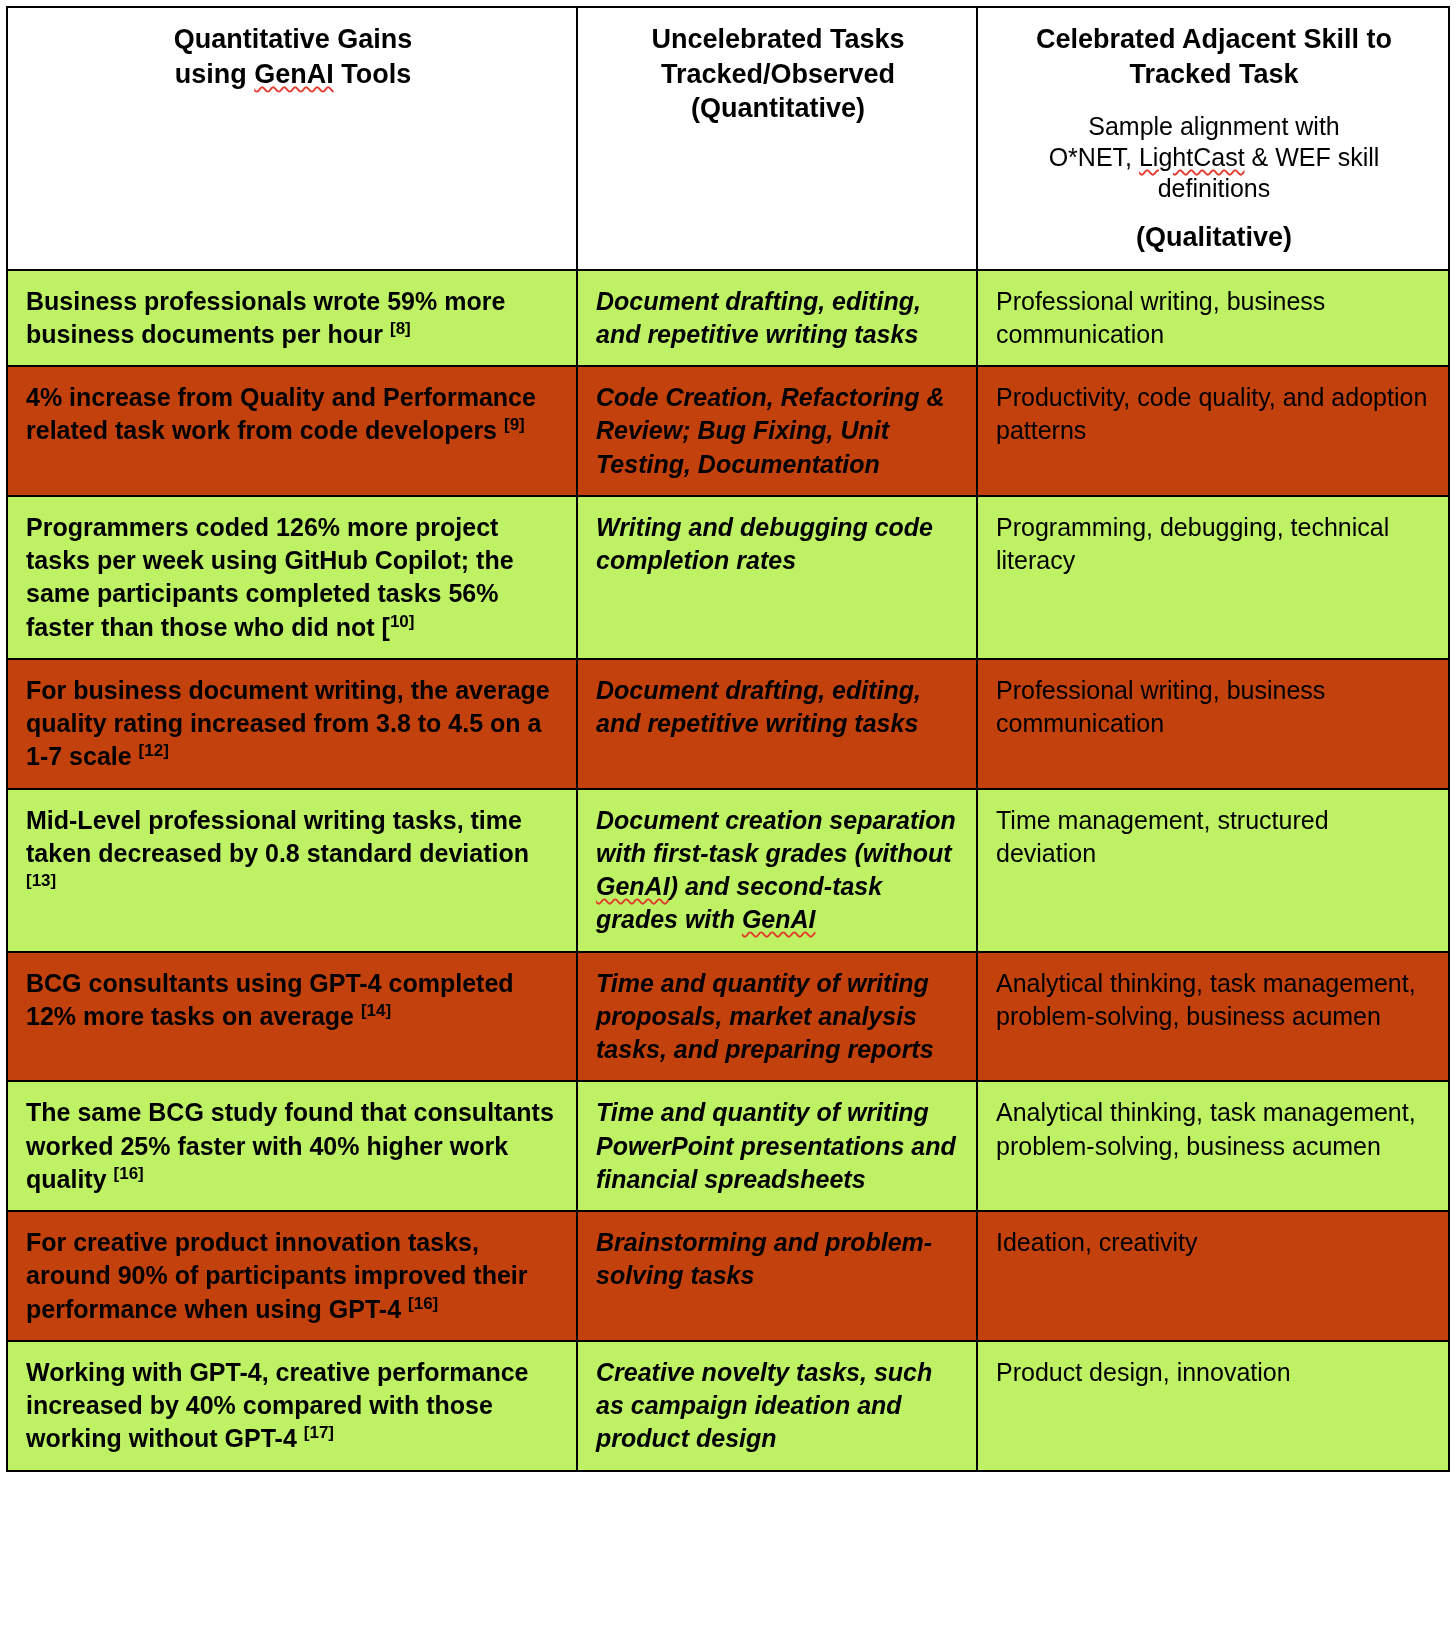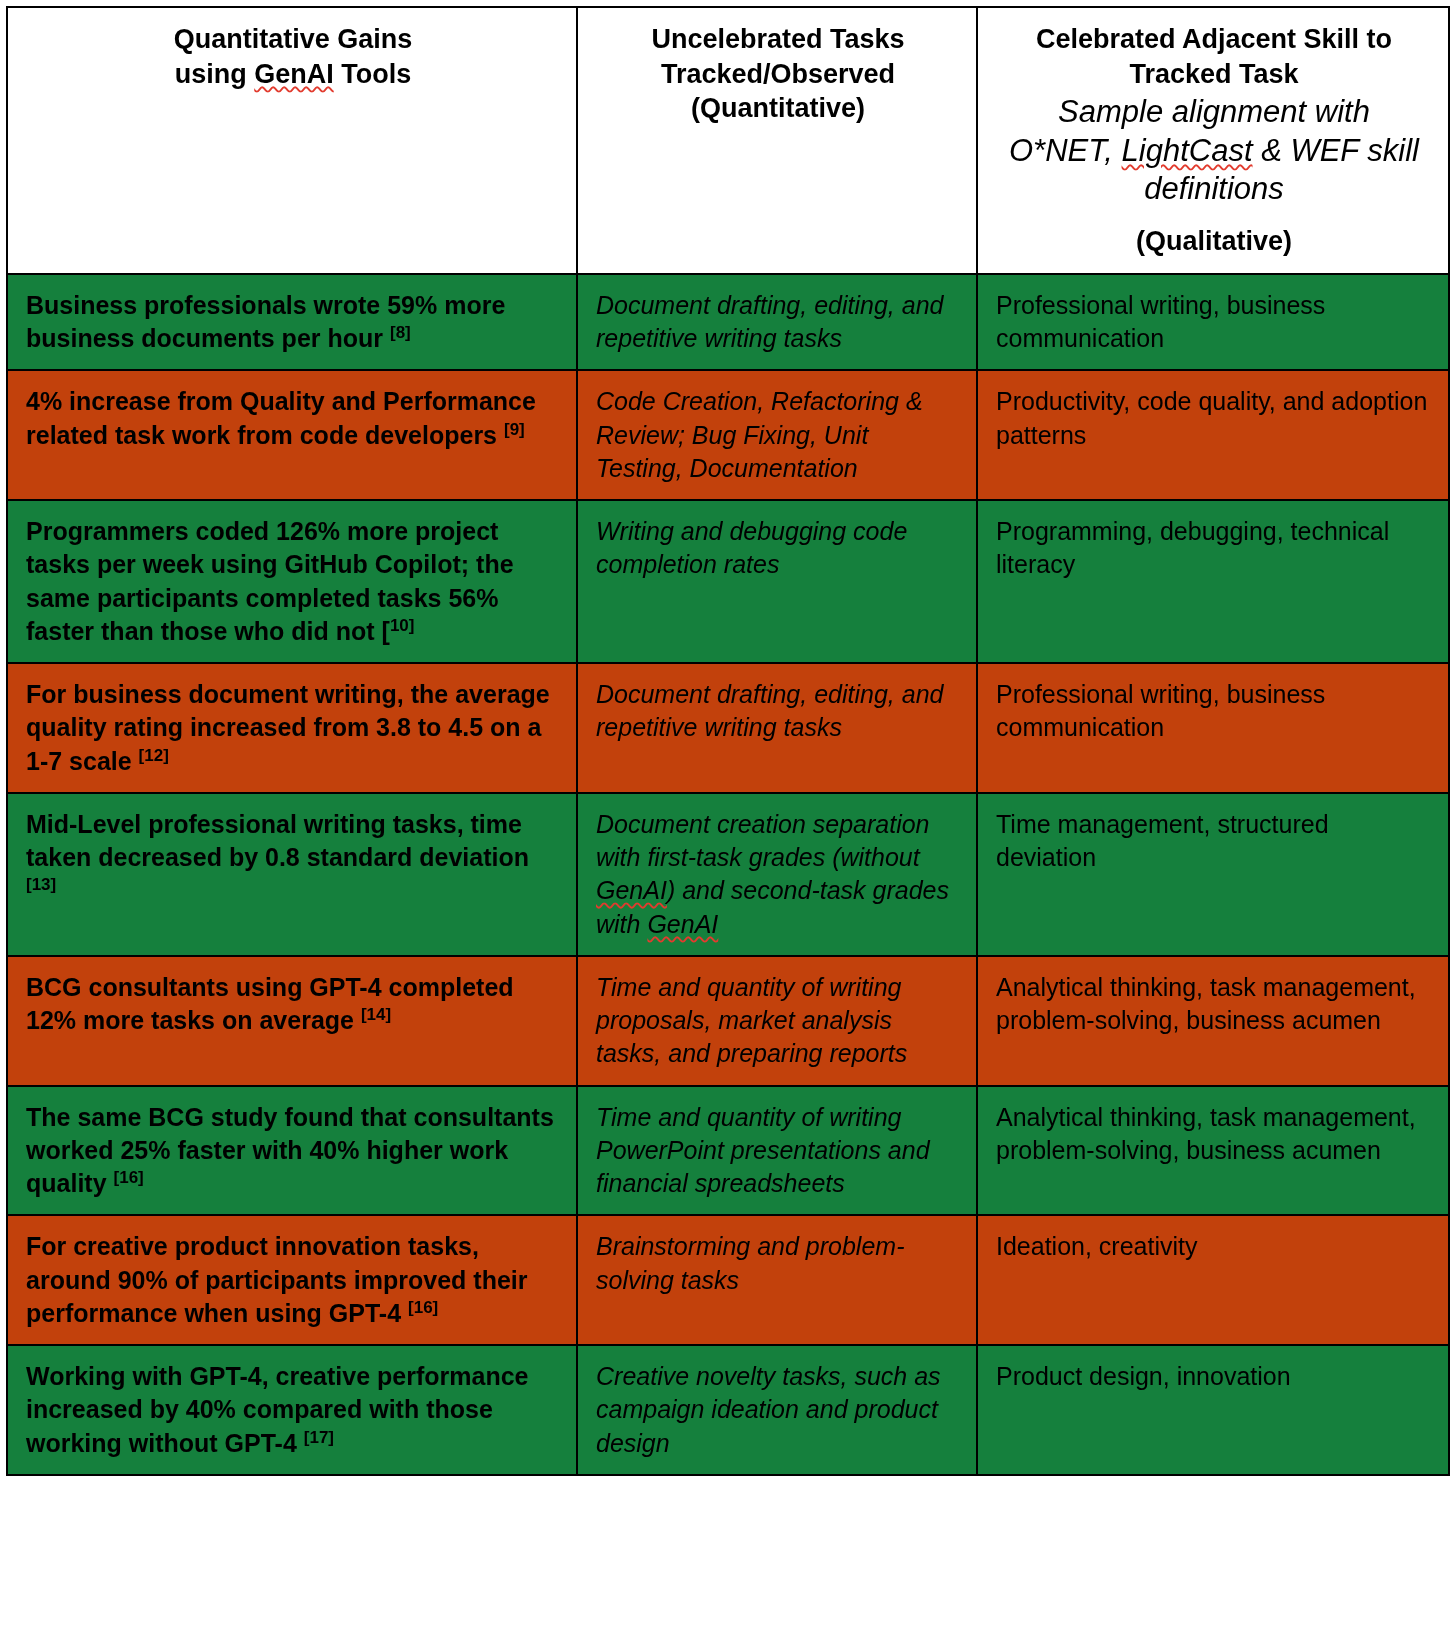--- a/index.html
+++ b/index.html
@@ -40,25 +40,24 @@
     vertical-align: top;
     padding-top: 18px;
     padding-bottom: 16px;
   }
   .hdr-main {
     font-size: 27px;
     font-weight: bold;
     line-height: 1.28;
   }
   .hdr-sub {
-    font-size: 31px;
-    font-style: italic;
+    font-size: 25px;
     font-weight: normal;
     line-height: 1.24;
-    margin-top: 2px;
+    margin-top: 20px;
   }
   .hdr-qual {
     font-size: 27px;
     font-weight: bold;
     line-height: 1.28;
     margin-top: 16px;
   }
   
   .sq {
     text-decoration: underline;
@@ -69,27 +68,28 @@
   }
   tbody td.col-gain {
     font-size: 25px;
     font-weight: bold;
     line-height: 1.33;
   }
   tbody td.col-task {
     font-size: 25px;
     font-style: italic;
     line-height: 1.33;
+    font-weight: bold;
   }
   tbody td.col-skill {
     font-size: 25px;
     line-height: 1.33;
   }
   tbody tr.shade td {
-    background: #15803d;
+    background: #bef264;
   }
   tbody tr.plain td {
     background: #c2410c;
   }
   sup.ref {
     font-size: 17px;
     vertical-align: super;
     line-height: 0;
     font-weight: bold;
   }

